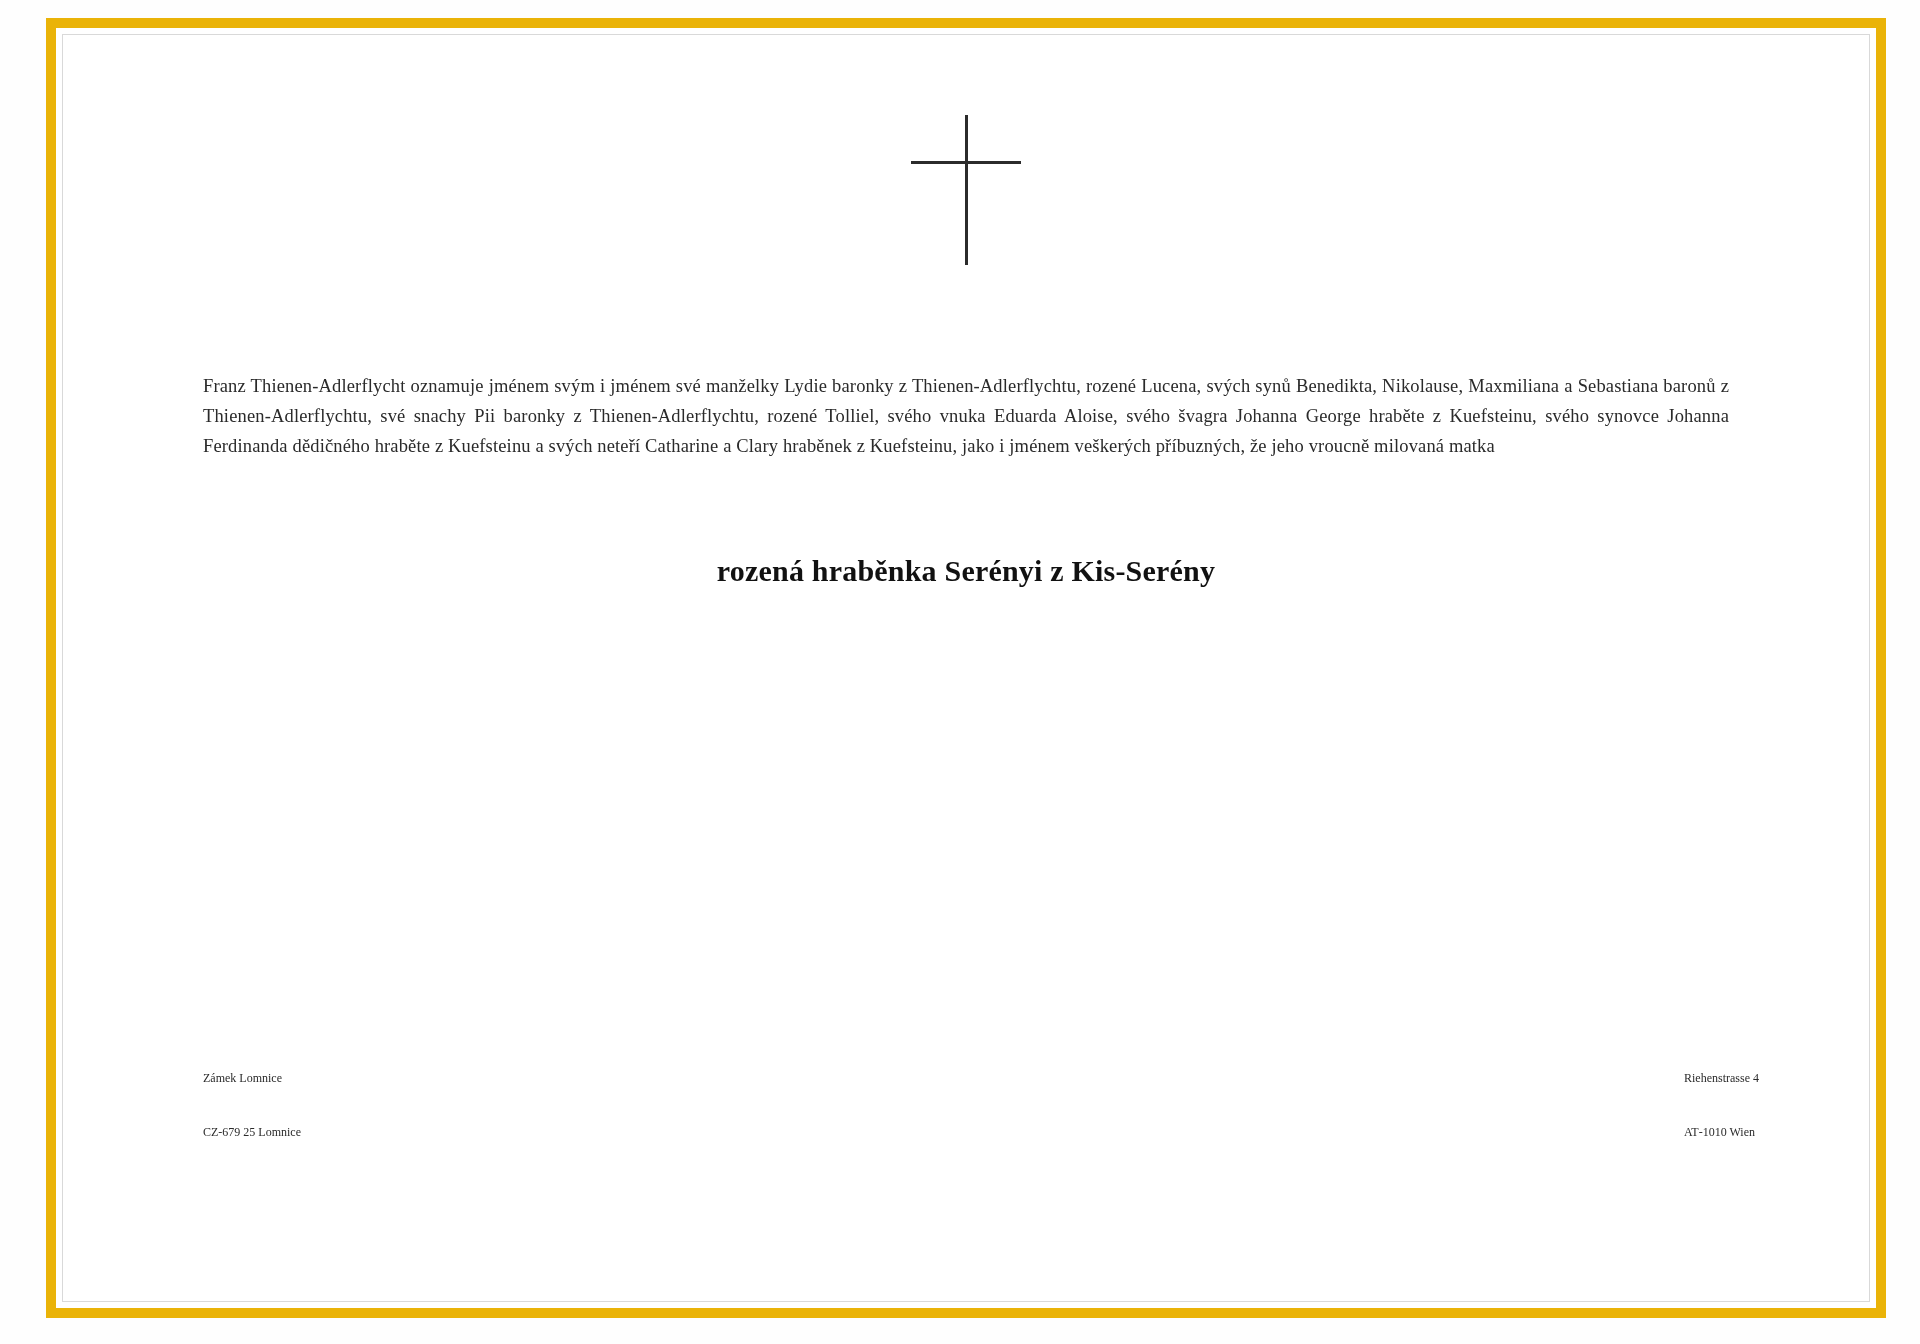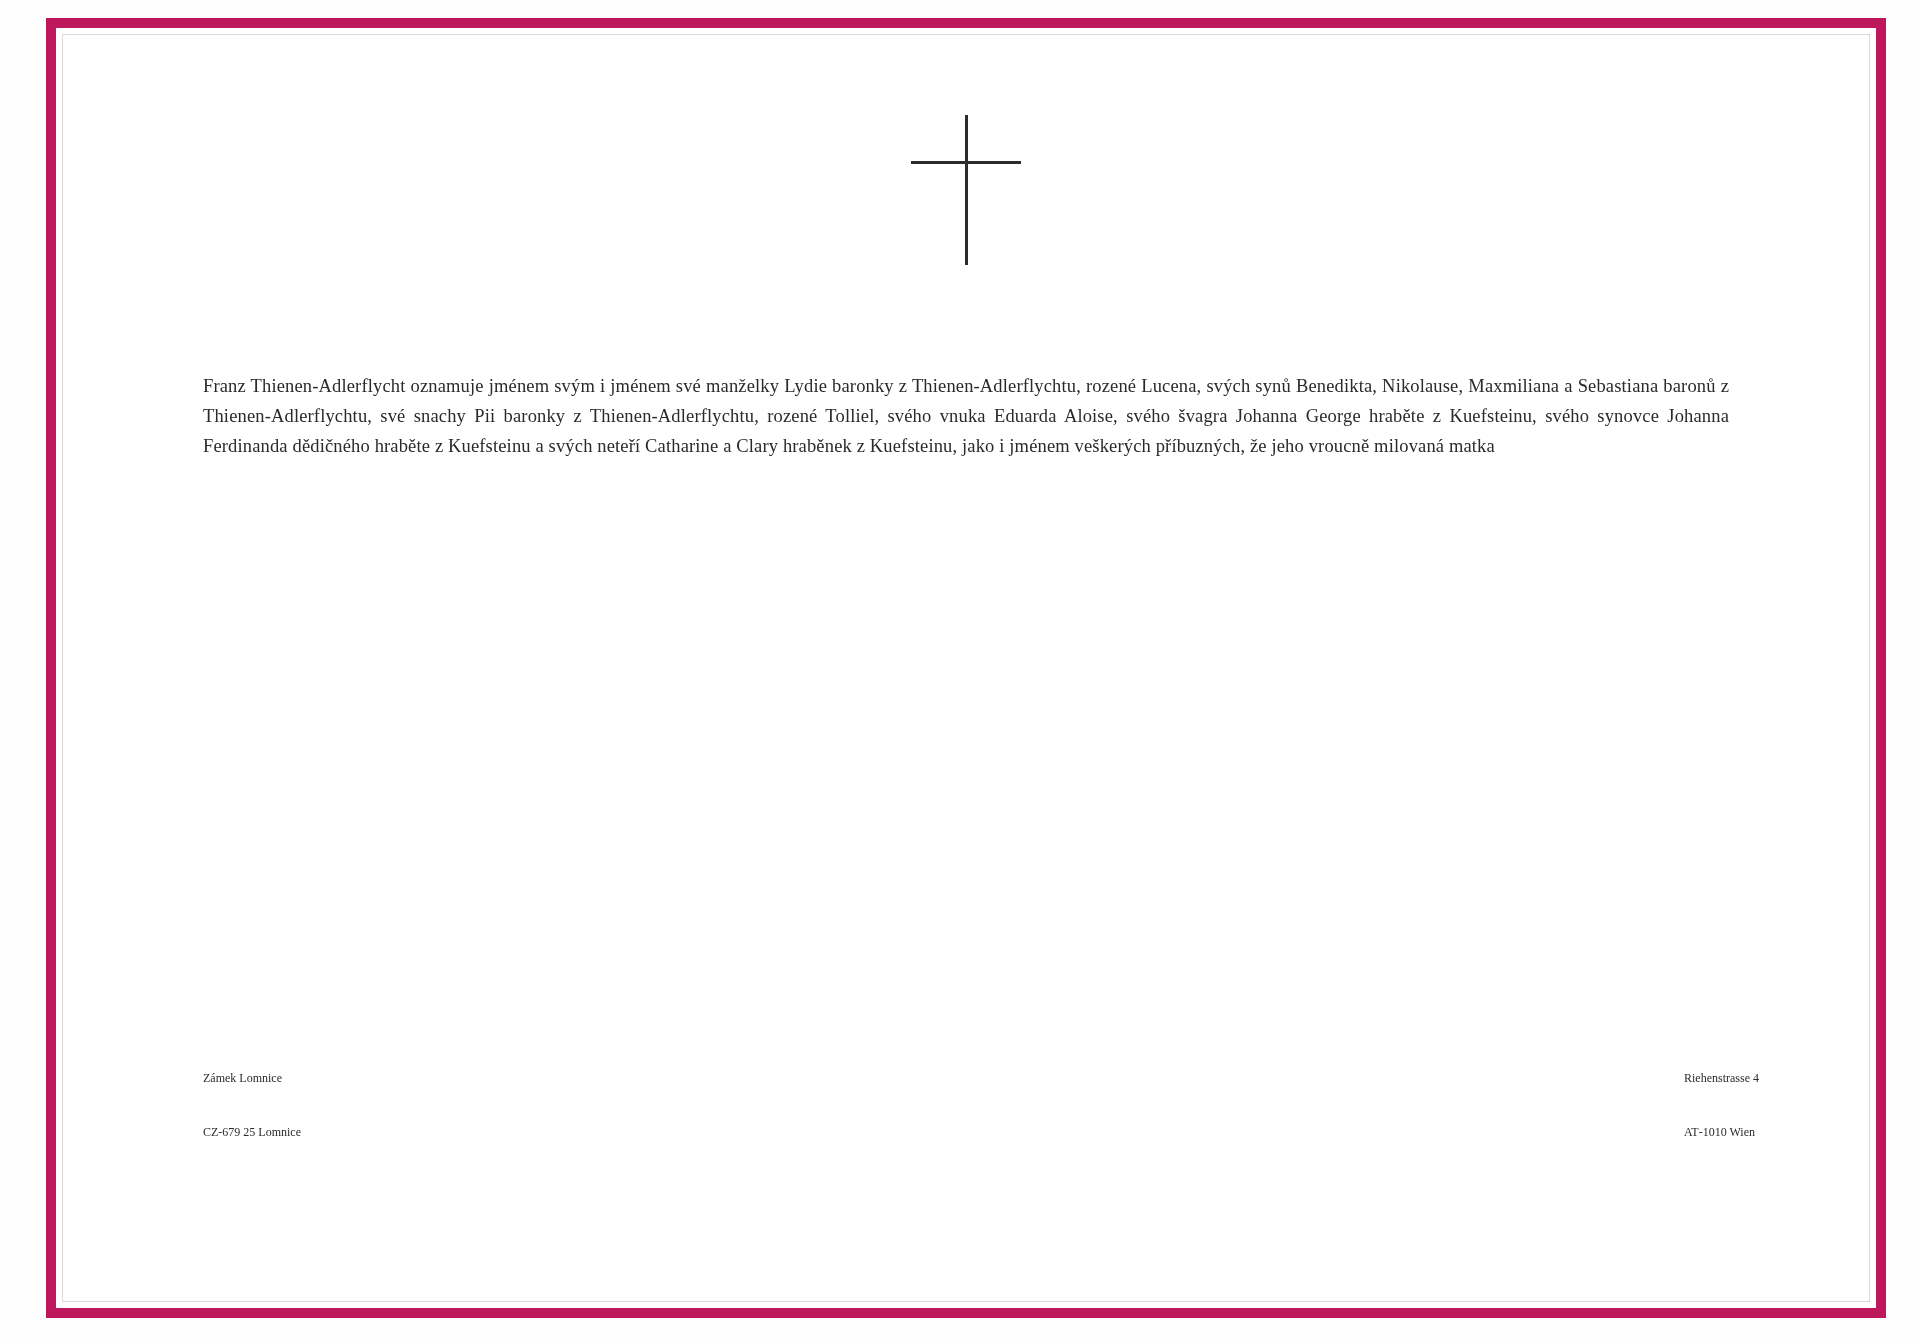--- a/index.html
+++ b/index.html
@@ -25,21 +25,21 @@
   }
 
   
   .card {
     position: relative;
     box-sizing: border-box;
     width: 1840px;
     height: 1300px;
     margin: 0 auto;
     background: #ffffff;
-    border: 10px solid #be185d;
+    border: 10px solid #eab308;
     padding: 6px;
   }
   .card-inner {
     box-sizing: border-box;
     width: 100%;
     height: 100%;
     background: #ffffff;
     border: 1px solid #d9d9d9;
     position: relative;
     padding: 0 110px;
@@ -144,20 +144,21 @@
       <div class="cross-wrap">
         <div class="cross">
           <div class="v"></div>
           <div class="h"></div>
         </div>
       </div>
 
       <div class="body-block">Franz Thienen‑Adlerflycht oznamuje jménem svým i jménem své manželky Lydie baronky z Thienen‑Adlerflychtu, rozené Lucena, svých synů Benedikta, Nikolause, Maxmiliana a Sebastiana baronů z Thienen‑Adlerflychtu, své snachy Pii baronky z Thienen‑Adlerflychtu, rozené Tolliel, svého vnuka Eduarda Aloise, svého švagra Johanna George hraběte z Kuefsteinu, svého synovce Johanna Ferdinanda dědičného hraběte z Kuefsteinu a svých neteří Catharine a Clary hraběnek z Kuefsteinu, jako i jménem veškerých příbuzných, že jeho vroucně milovaná matka</div>
 
       <div class="name-block">
+        <div>rozená hraběnka Serényi z Kis‑Serény</div>
       </div>
 
 
 
       <div class="addresses">
         <div class="addr left">
           <span class="l1">Zámek Lomnice</span>
           <span class="l2">CZ‑679 25 Lomnice</span>
         </div>
         <div class="addr center">

